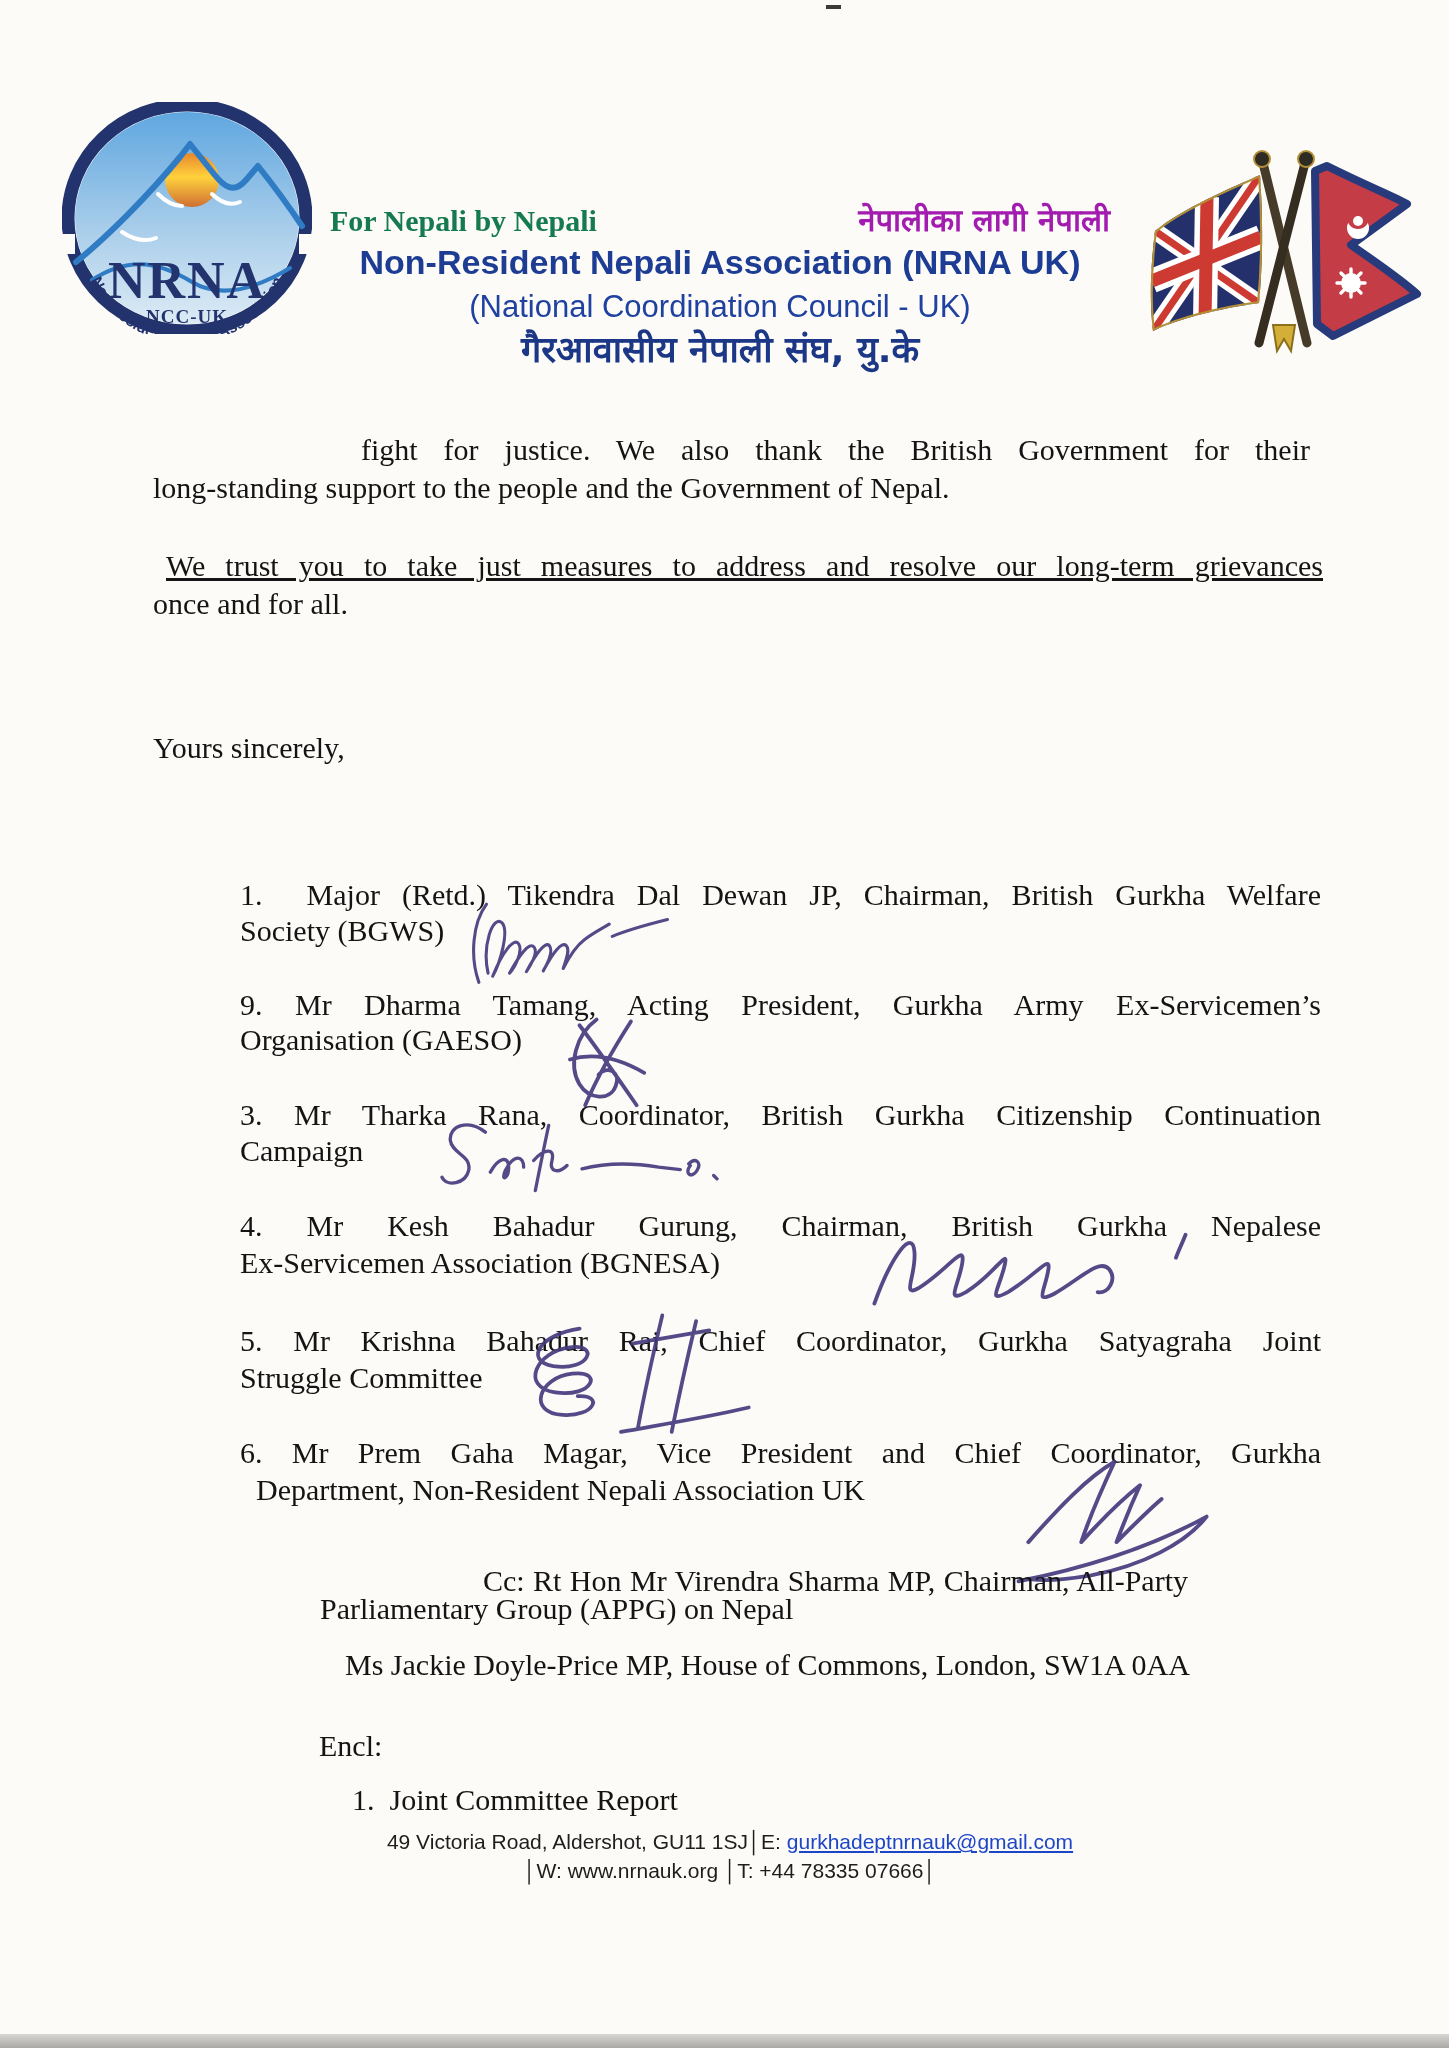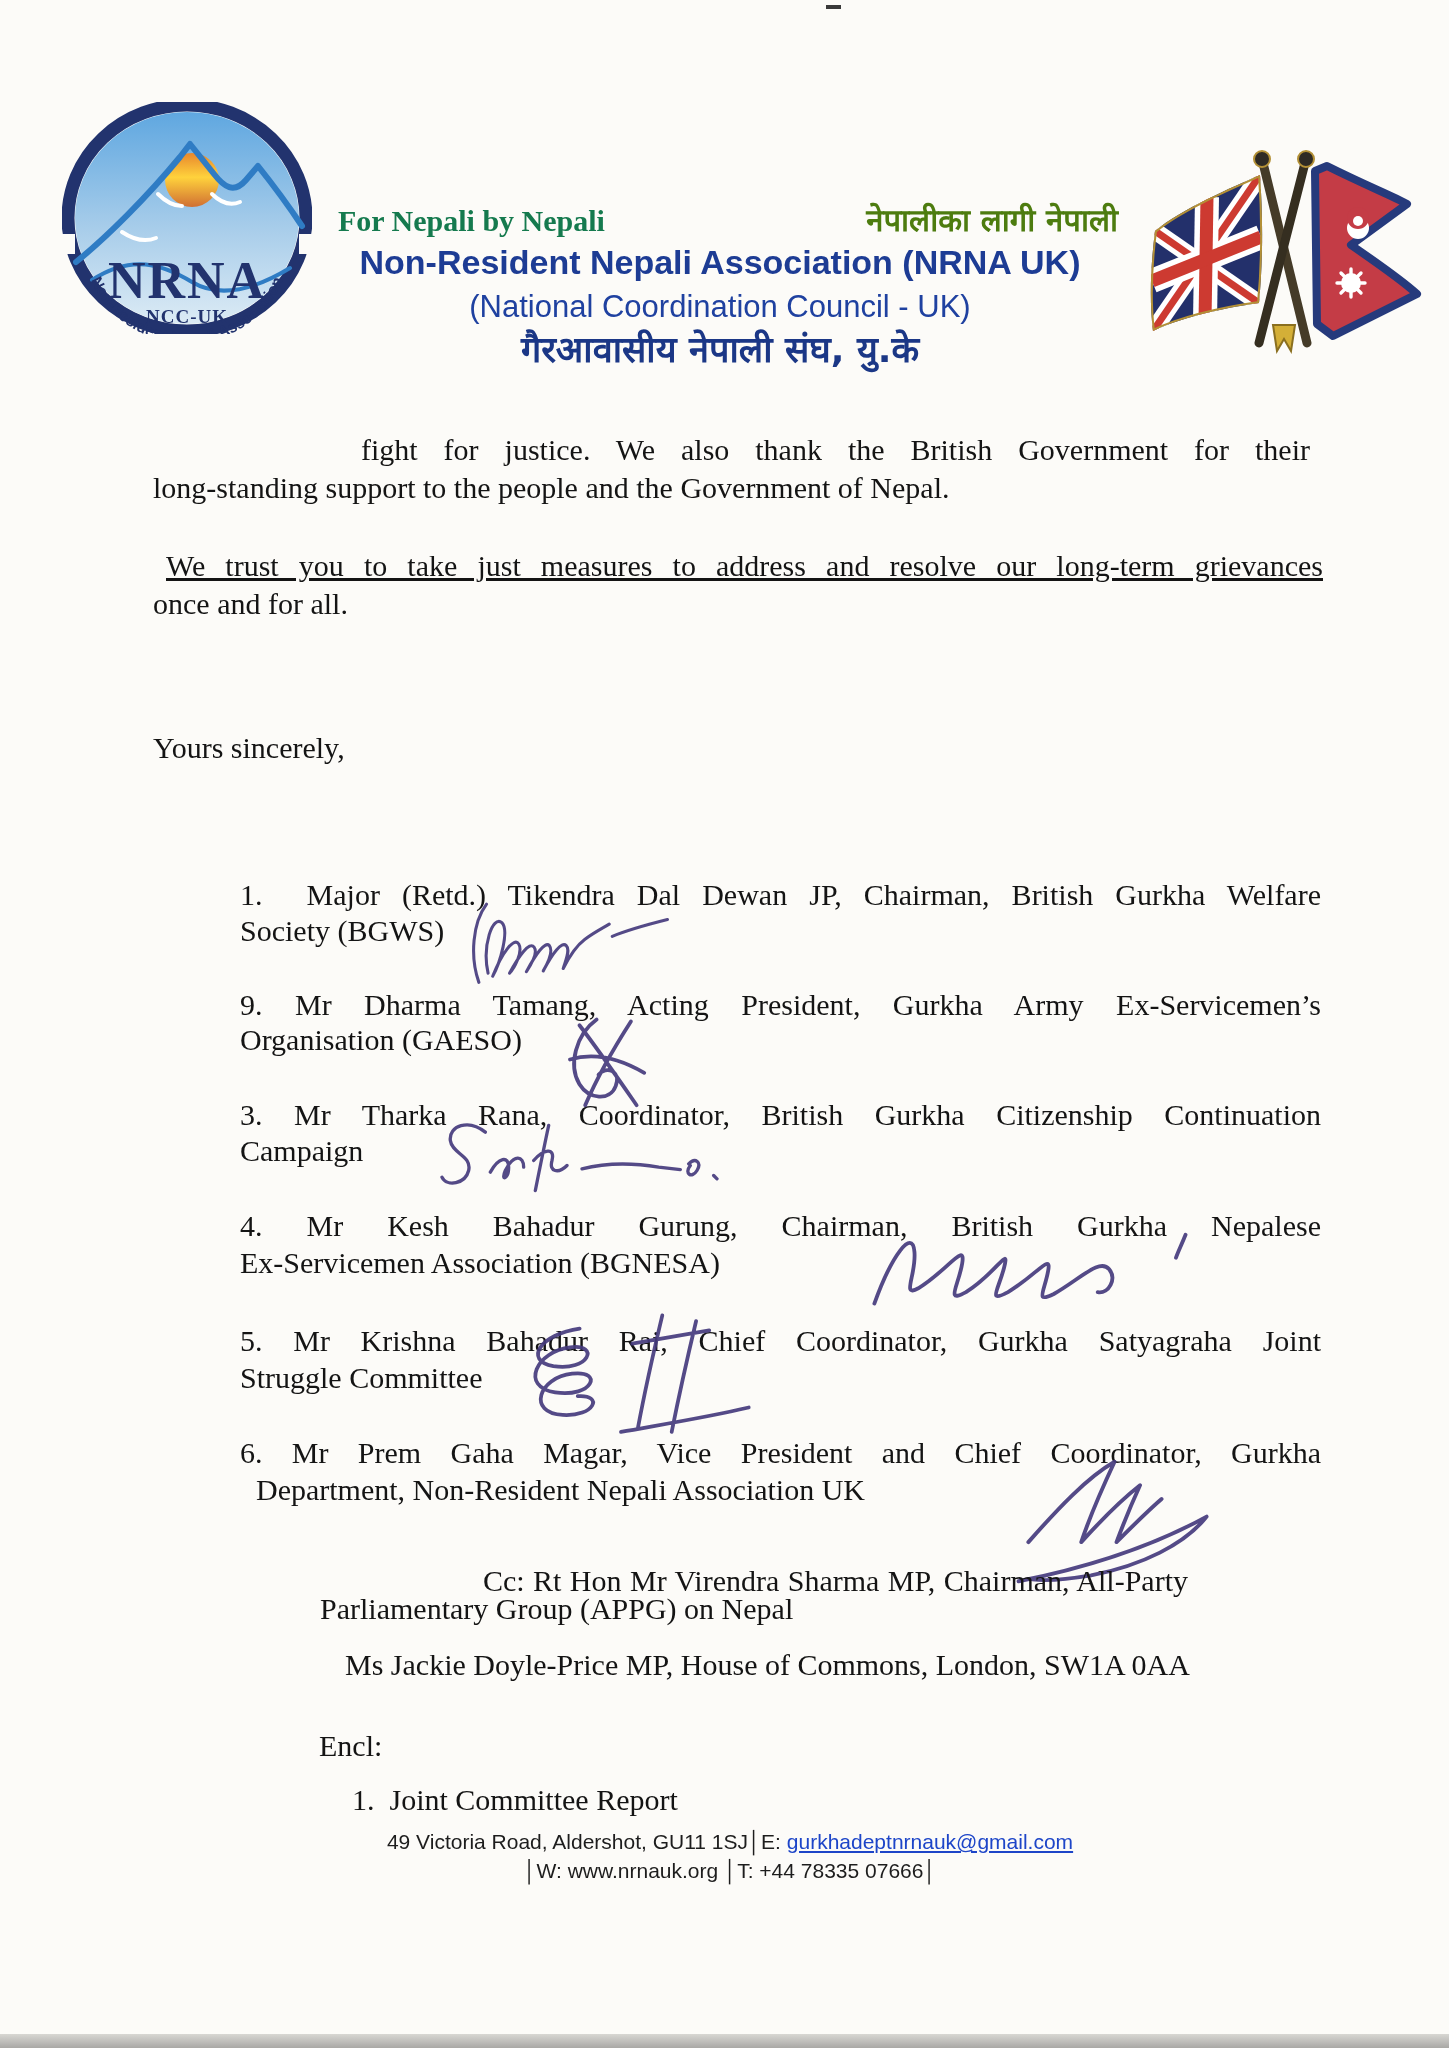--- a/index.html
+++ b/index.html
@@ -13,36 +13,36 @@
     position:absolute; font-size:30px; line-height:38px;
     font-family:"Liberation Serif","DejaVu Serif",serif; color:#141414;
     white-space:nowrap;
   }
   .just{ white-space:normal; text-align:justify; text-align-last:justify; }
   .hdr-green{
     color:#157a4e; font-weight:bold;
     font-family:"Liberation Serif","DejaVu Serif",serif; font-size:30px;
   }
   .hdr-green-np{
-    color:#4d7c0f; font-weight:bold;
+    color:#a21caf; font-weight:bold;
     font-family:"DejaVu Sans",sans-serif; font-size:31px;
   }
   .hdr-navy-bold{
     color:#1d3c94; font-weight:bold; text-align:center;
     font-family:"Liberation Sans","DejaVu Sans",sans-serif; font-size:34px;
   }
   .hdr-navy{
     color:#1f41a0; text-align:center;
     font-family:"Liberation Sans","DejaVu Sans",sans-serif; font-size:31px;
   }
   .hdr-navy-np{
     color:#1b3786; font-weight:bold; text-align:center;
     font-family:"DejaVu Sans",sans-serif; font-size:36px;
   }
-  .tagline-row{ display:flex; justify-content:space-between; align-items:baseline;margin-left:8px; }
+  .tagline-row{ display:flex; justify-content:space-between; align-items:baseline; }
   .footer-line{
     position:absolute; left:130px; width:1200px; text-align:center;
     font-family:"Liberation Sans","DejaVu Sans",sans-serif; font-size:21px; color:#1d1d1d;
   }
   .email-link{ color:#1d45c8; text-decoration:underline; cursor:pointer; }
   .sig{ position:absolute; }
   .sig path{ fill:none; stroke:#453b7d; stroke-width:4; stroke-linecap:round; stroke-linejoin:round; opacity:.92; }
   .scan-dash{ position:absolute; background:#3a3a3a; }
   .scan-bottom{
     position:absolute; left:0; width:1449px; height:14px; top:2034px;

